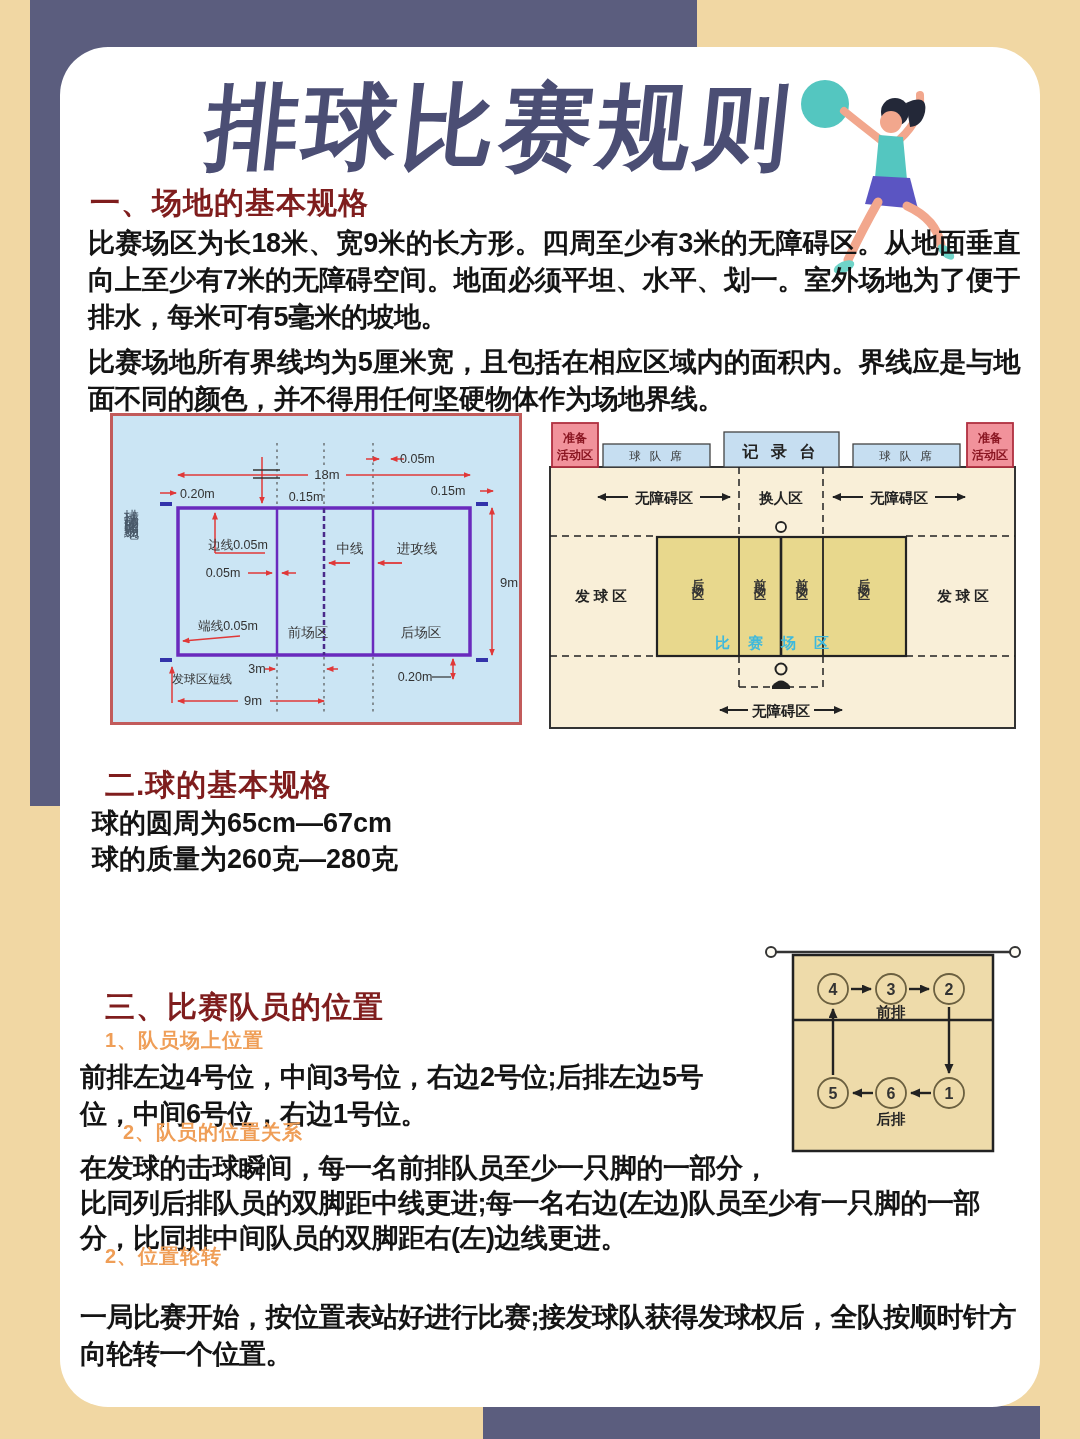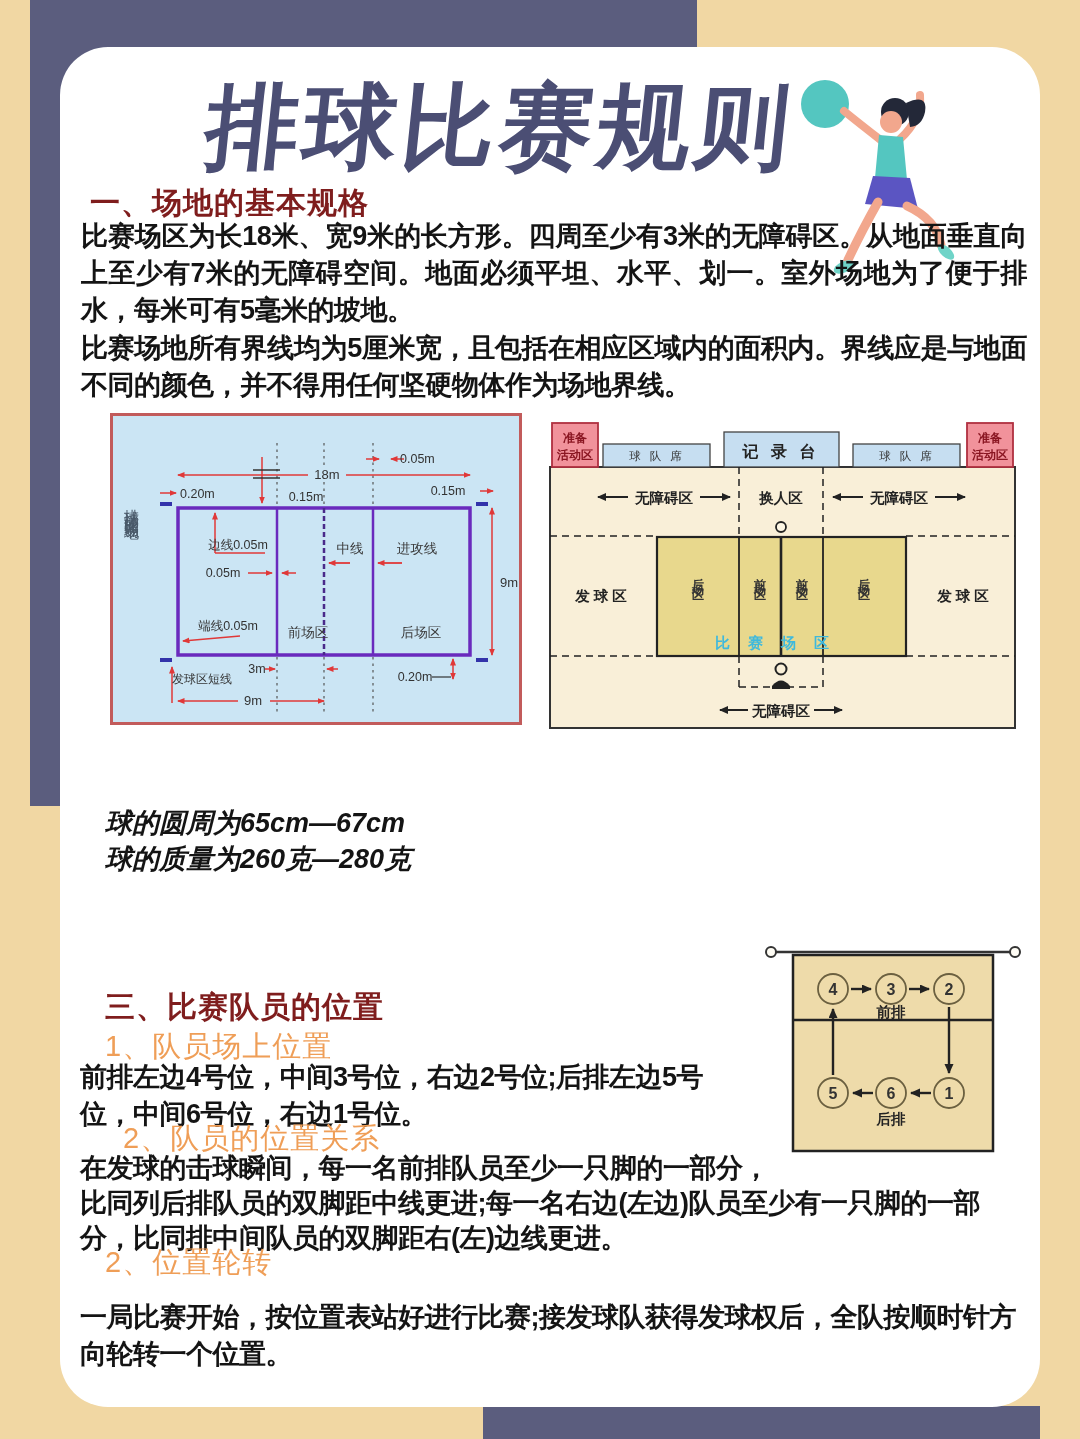--- a/index.html
+++ b/index.html
@@ -5,23 +5,23 @@
   html,body{margin:0;padding:0;}
   body{width:1080px;height:1439px;font-family:"Liberation Sans","DejaVu Sans",sans-serif;}
   #page{position:relative;width:1080px;height:1439px;background:#f1d7a3;overflow:hidden;}
   .bg-purple-top{position:absolute;left:30px;top:0;width:667px;height:806px;background:#5b5d7e;}
   .bg-purple-bottom{position:absolute;left:483px;top:1406px;width:557px;height:33px;background:#5b5d7e;}
   .card{position:absolute;left:60px;top:47px;width:980px;height:1360px;background:#ffffff;border-radius:48px;}
   .title{position:absolute;left:0;top:18px;width:880px;text-align:center;
          font-size:93px;font-weight:900;color:#4b4e74;letter-spacing:5px;
          transform:skewX(-6deg);white-space:nowrap;}
   .h-blue{position:absolute;font-size:30px;font-weight:900;color:#7f1d1d;letter-spacing:1px;white-space:nowrap;}
-  .h-orange{position:absolute;font-size:29px;font-weight:400;color:#ef9e57;letter-spacing:1px;white-space:nowrap;}
+  .h-orange{position:absolute;font-size:20px;font-weight:700;color:#ef9e57;letter-spacing:1px;white-space:nowrap;}
   .body-text{position:absolute;font-size:27px;font-weight:700;color:#141414;line-height:37px;letter-spacing:-0.5px;text-align:justify;}
-  .body-text p{margin:1px;}
+  .body-text p{margin:8px;}
   .spec-line{font-size:27px;font-weight:800;color:#141414;line-height:36px;white-space:nowrap;}
   svg text{font-family:"Liberation Sans","DejaVu Sans",sans-serif;}
   .vtext{writing-mode:vertical-rl;text-orientation:upright;}
 </style>
 </head>
 <body>
 
 <div id="page">
   <div class="bg-purple-top"></div>
   <div class="bg-purple-bottom"></div>
@@ -193,21 +193,22 @@
       <g>
         <circle cx="233" cy="254" r="5.5" fill="none" stroke="#222" stroke-width="2"></circle>
         <path d="M224,271 q9,-11 18,0 l0,3 h-18 z" fill="#222"></path>
       </g>
 
       <line x1="200" y1="295" x2="172" y2="295" stroke="#222" stroke-width="2" marker-end="url(#da)"></line>
       <text x="233" y="301" font-size="14.5" font-weight="bold" fill="#222" text-anchor="middle">无障碍区</text>
       <line x1="266" y1="295" x2="294" y2="295" stroke="#222" stroke-width="2" marker-end="url(#da)"></line>
     </svg>
 
-    <div style="position:absolute;left:45px;top:758px;font-style:italic;">
+    <div class="h-blue" style="left:45px;top:718px;">二.球的基本规格</div>
+    <div style="position:absolute;left:32px;top:758px;">
       <div class="spec-line">球的圆周为65cm—67cm</div>
       <div class="spec-line">球的质量为260克—280克</div>
     </div>
 
     <svg style="position:absolute;left:703px;top:893px;" width="260" height="218" viewBox="0 0 260 218">
       <defs>
         <marker id="rda" markerWidth="12" markerHeight="10" refX="9" refY="4.5" orient="auto-start-reverse" markerUnits="userSpaceOnUse">
           <path d="M0,0L10,4.5L0,9Z" fill="#222"></path>
         </marker>
       </defs>

